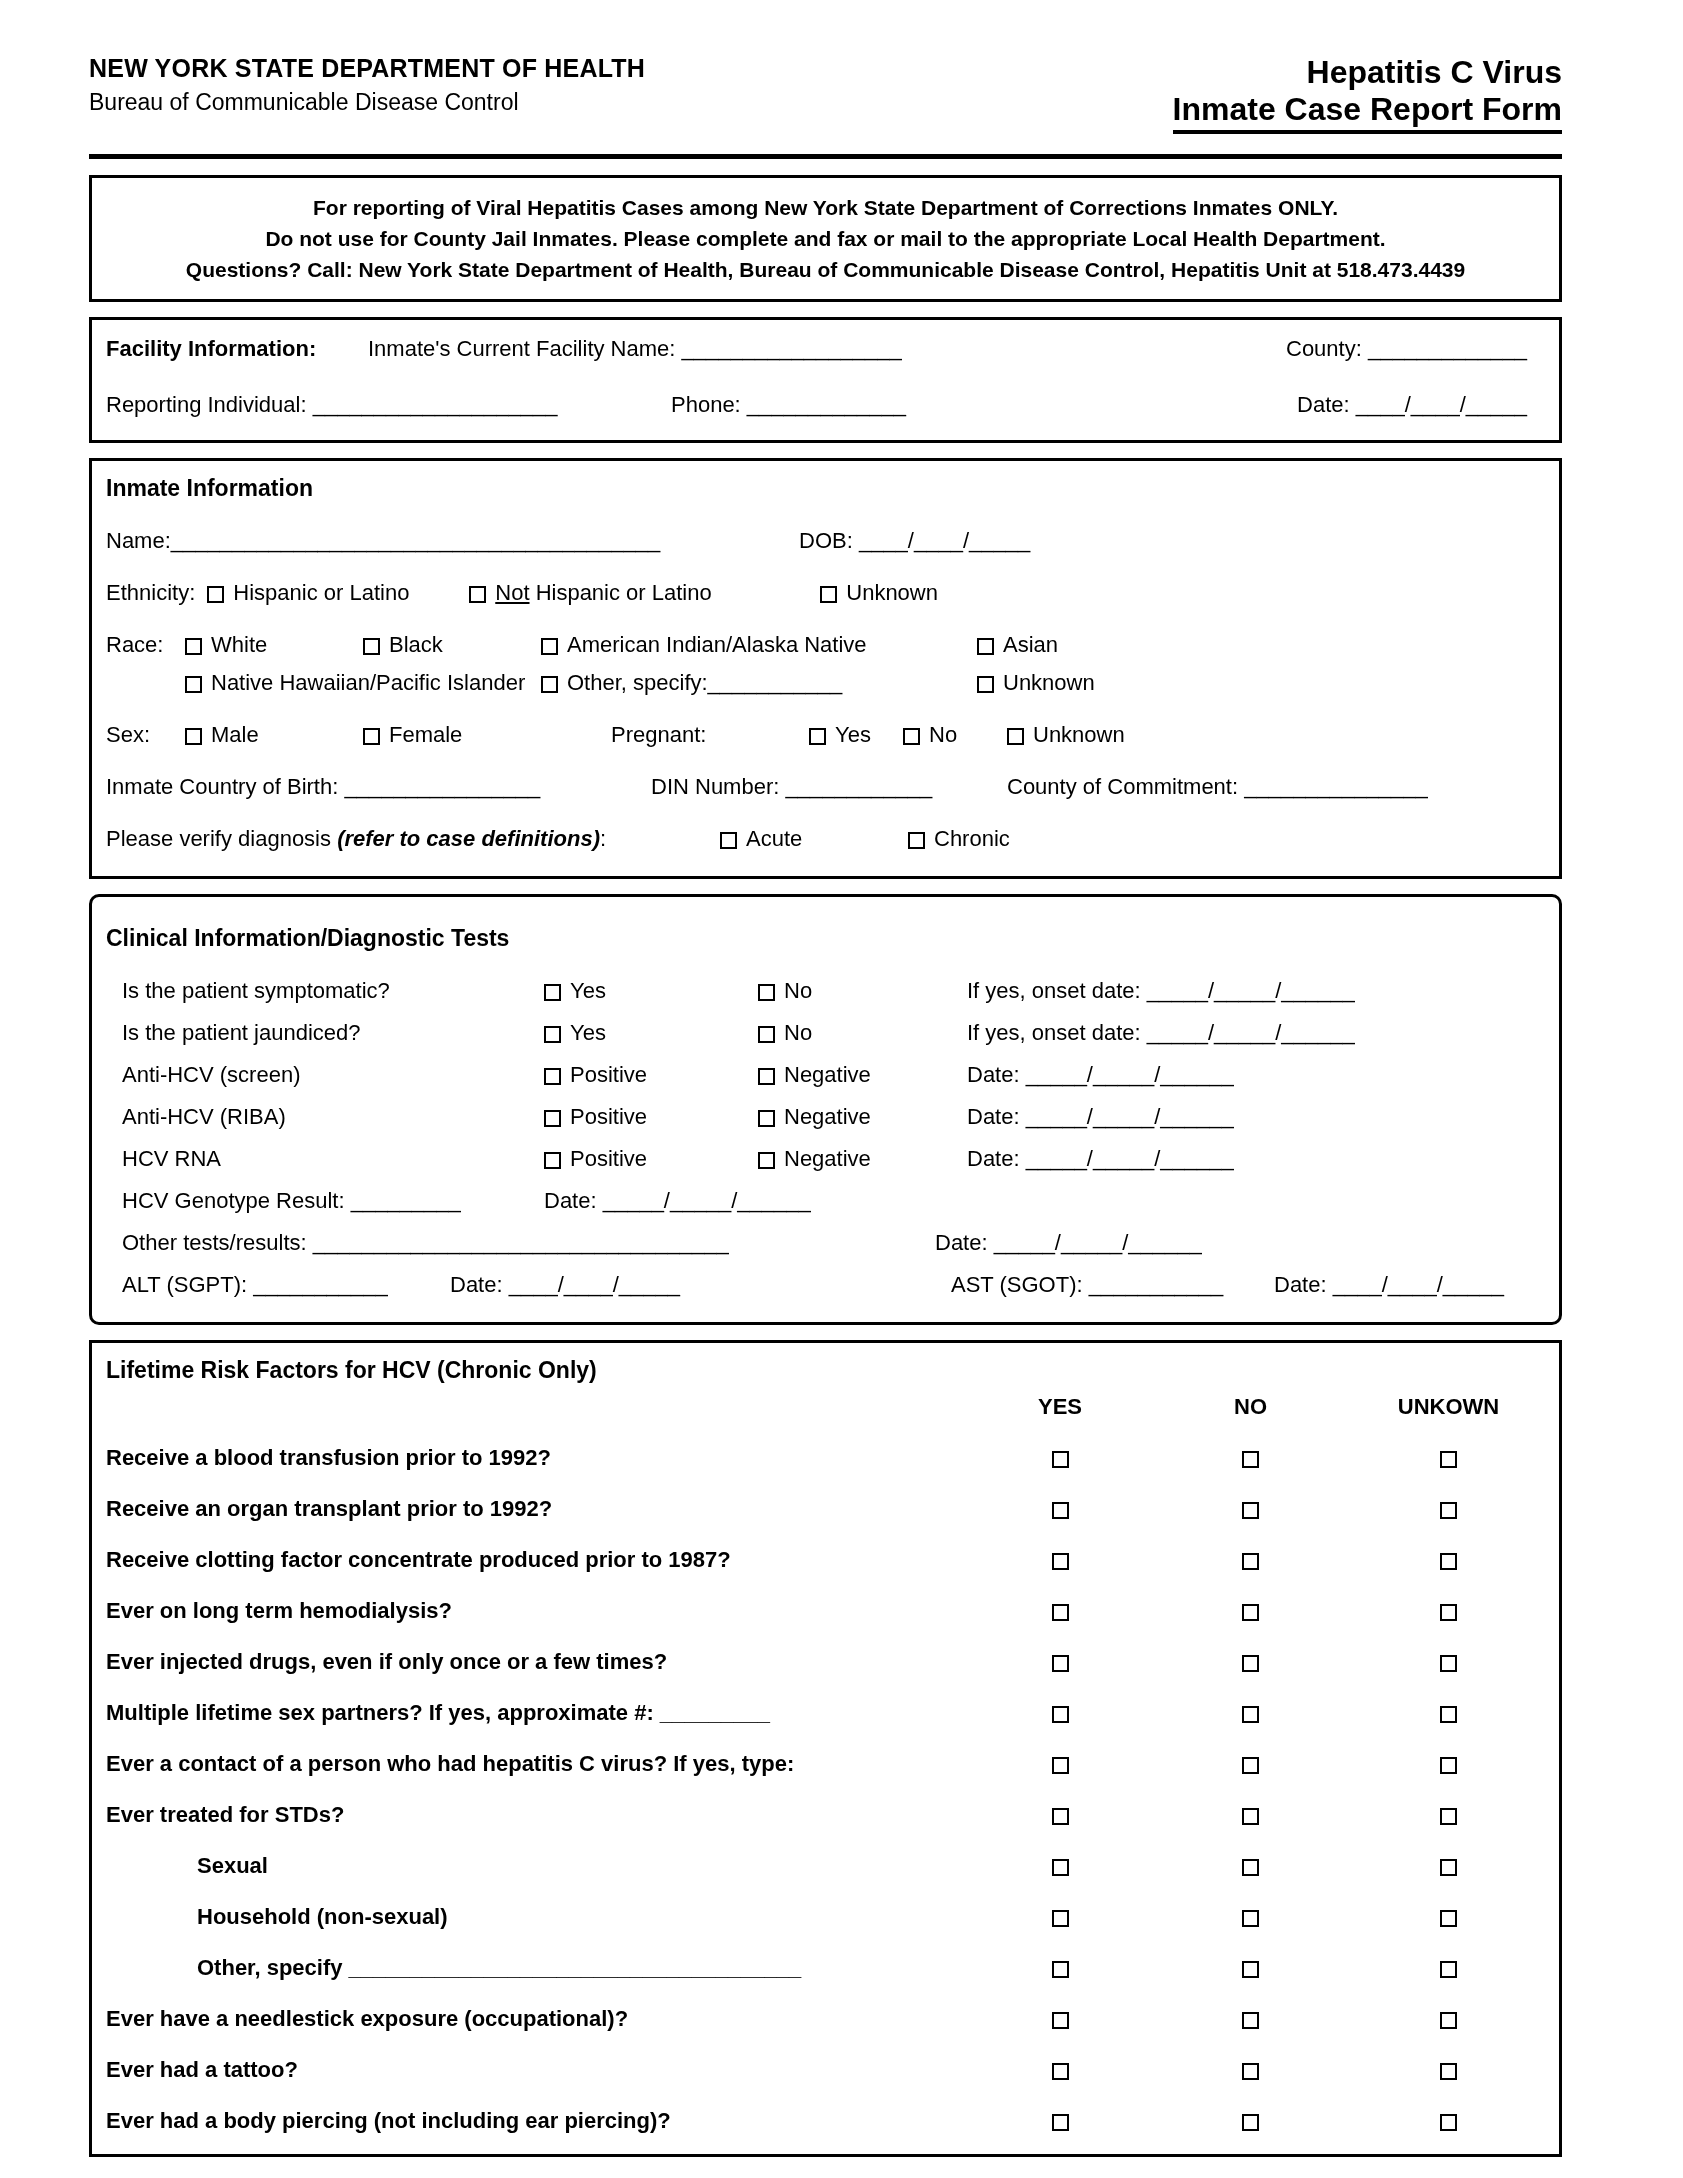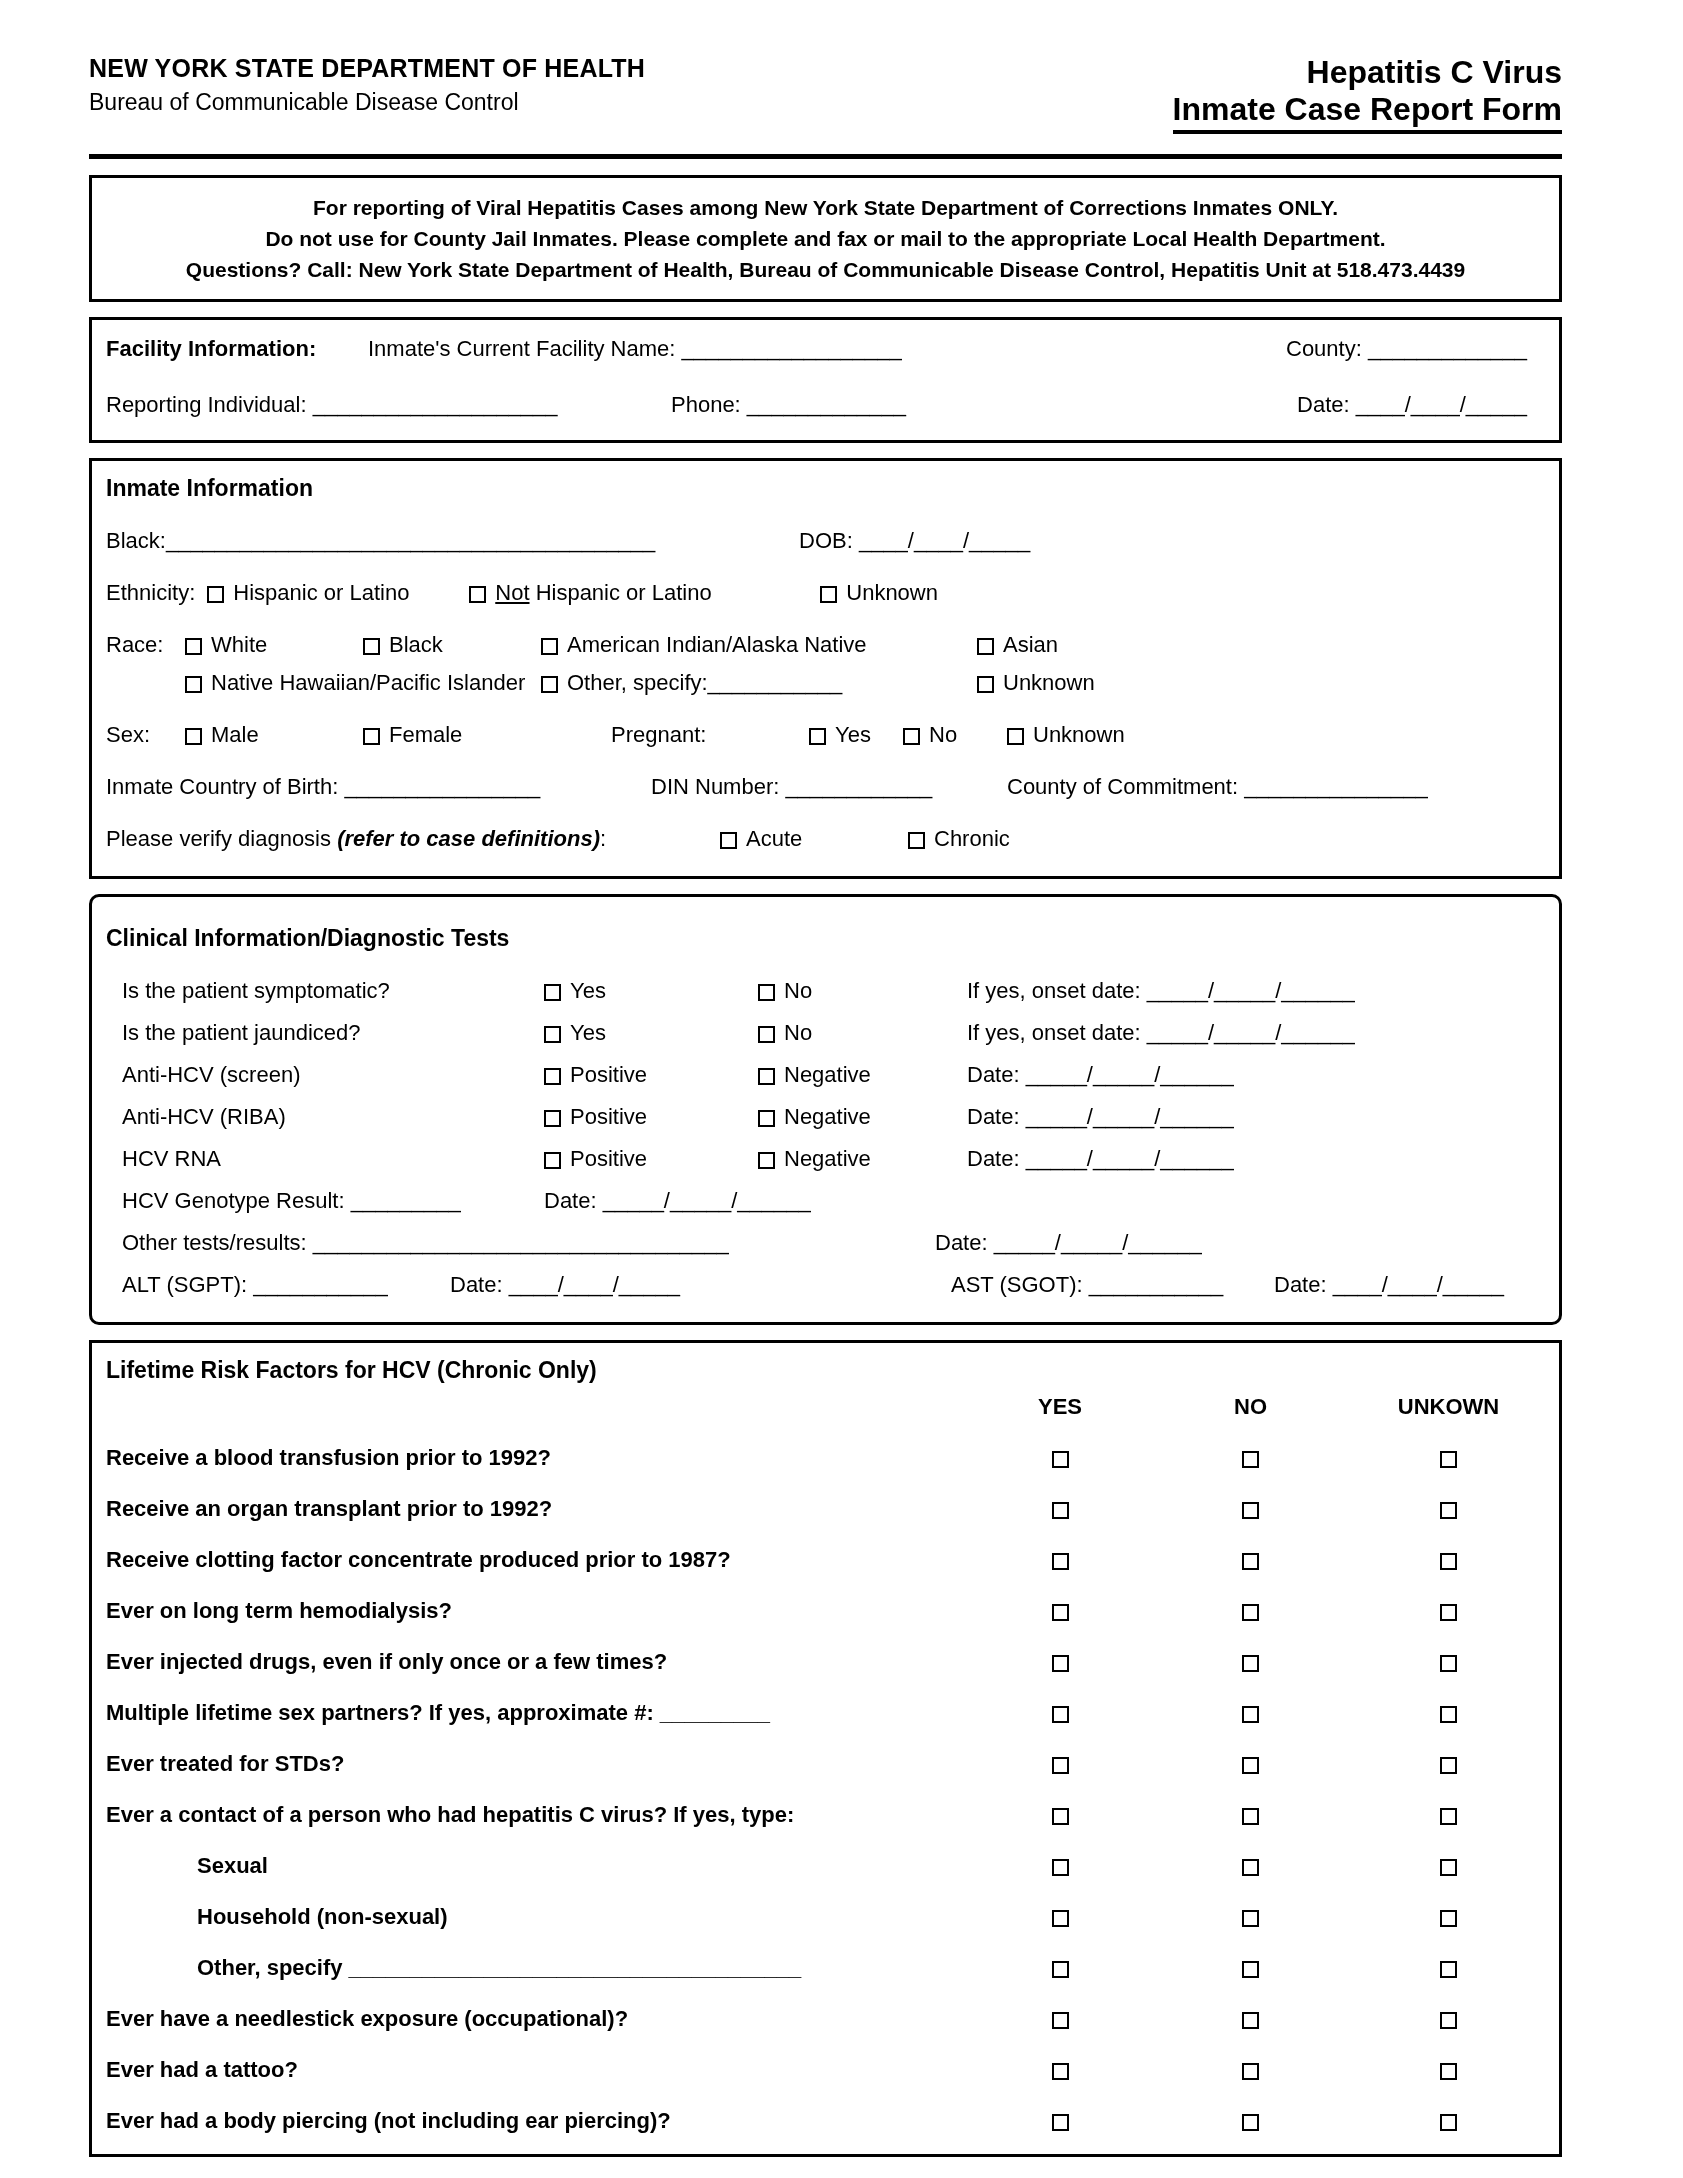--- a/index.html
+++ b/index.html
@@ -100,21 +100,21 @@
       <span style="width:525px;">Reporting Individual: ____________________</span>
       <span style="width:342px;margin-left:40px;">Phone: _____________</span>
       <span style="margin-left:auto;">Date:  ____/____/_____</span>
     </div>
   </div>
 
   <div class="box inmate">
     <div class="section-title">Inmate Information</div>
 
     <div class="irow">
-      <span style="width:693px;">Black:________________________________________</span>
+      <span style="width:693px;">Name:________________________________________</span>
       <span>DOB: ____/____/_____</span>
     </div>
 
     <div class="irow">
       <span style="margin-right:12px;">Ethnicity:</span>
       <span style="width:262px;"><span class="cb"></span><span>Hispanic or Latino</span></span>
       <span style="width:351px;"><span class="cb"></span><span class="u">Not</span><span> Hispanic or Latino</span></span>
       <span><span class="cb"></span><span>Unknown</span></span>
     </div>
 
@@ -258,34 +258,34 @@
     </div>
 
     <div class="risk-row">
       <span class="risk-label">Multiple lifetime sex partners? If yes, approximate #: _________</span>
       <span class="cell-yes"><span class="cb"></span></span>
       <span class="cell-no"><span class="cb"></span></span>
       <span class="cell-unk"><span class="cb"></span></span>
     </div>
 
     <div class="risk-row">
+      <span class="risk-label">Ever a contact of a person who had hepatitis C virus? If yes, type:</span>
+      <span class="cell-yes"><span class="cb"></span></span>
+      <span class="cell-no"><span class="cb"></span></span>
+      <span class="cell-unk"><span class="cb"></span></span>
+    </div>
+
+    <div class="risk-row">
       <span class="risk-label">Ever treated for STDs?</span>
       <span class="cell-yes"><span class="cb"></span></span>
       <span class="cell-no"><span class="cb"></span></span>
       <span class="cell-unk"><span class="cb"></span></span>
     </div>
 
     <div class="risk-row">
-      <span class="risk-label">Ever a contact of a person who had hepatitis C virus? If yes, type:</span>
-      <span class="cell-yes"><span class="cb"></span></span>
-      <span class="cell-no"><span class="cb"></span></span>
-      <span class="cell-unk"><span class="cb"></span></span>
-    </div>
-
-    <div class="risk-row">
       <span class="risk-label indent">Sexual</span>
       <span class="cell-yes"><span class="cb"></span></span>
       <span class="cell-no"><span class="cb"></span></span>
       <span class="cell-unk"><span class="cb"></span></span>
     </div>
 
     <div class="risk-row">
       <span class="risk-label indent">Household (non-sexual)</span>
       <span class="cell-yes"><span class="cb"></span></span>
       <span class="cell-no"><span class="cb"></span></span>

